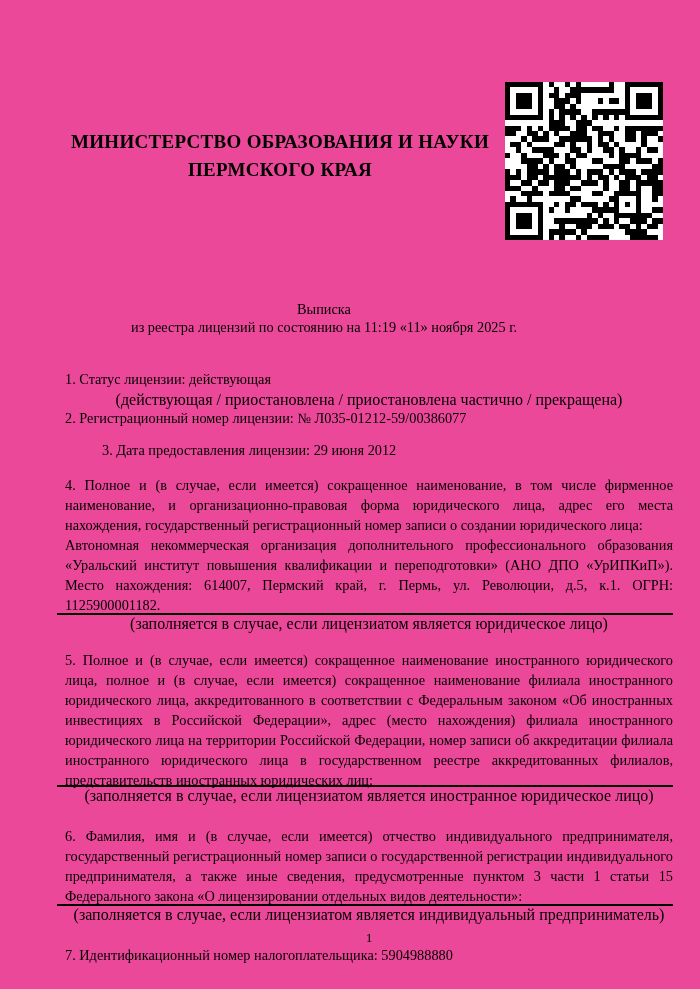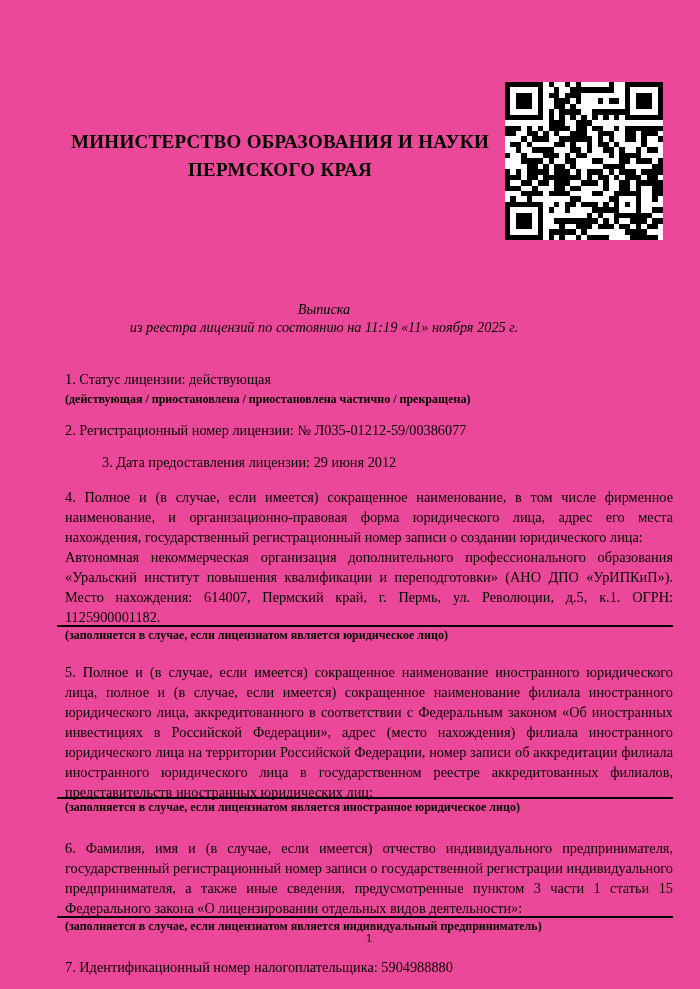--- a/index.html
+++ b/index.html
@@ -30,39 +30,39 @@
   }
   
   .qr {
     position:absolute; left:505px; top:82px;
     width:158px; height:158px; background:#ffffff;
   }
   .qr svg { display:block; width:158px; height:158px; }
   
   .doc-title {
     position:absolute; left:0; top:300px; width:648px;
-    text-align:center; font-size:14.3px; line-height:18px;font-style:italic;
+    text-align:center; font-size:14.3px; line-height:18px;
   }
   
   .content {
     position:absolute; left:65px; top:368px; width:608px;
     font-size:14.3px; line-height:17px;
   }
   .item-line { line-height:17px; }
   .para { text-align:justify; line-height:20px; }
   .note {
-    font-size:12px; line-height:13px;font-weight:bold;
+    text-align:center; font-size:16px; line-height:13px;
   }
   .fill-line {
     border-top:2px solid #000000;
     width:616px; margin-left:-8px;
   }
   .mt-item1 { margin-top:3px; }
   .mt-note1 { margin-top:5px; }
-  .mt-item2 { margin-top:16px; }
+  .mt-item2 { margin-top:4px; }
   .mt-item3 { margin-top:15px;margin-left:37px; }
   .mt-item4 { margin-top:16px; }
   .hr4 { margin-top:-2px; }
   .mt-note4 { margin-top:2px; }
   .mt-item5 { margin-top:20px; }
   .hr5 { margin-top:-5px; }
   .mt-note5 { margin-top:2px; }
   .mt-item6 { margin-top:24px; }
   .hr6 { margin-top:-2px; }
   .mt-note6 { margin-top:2px; }

